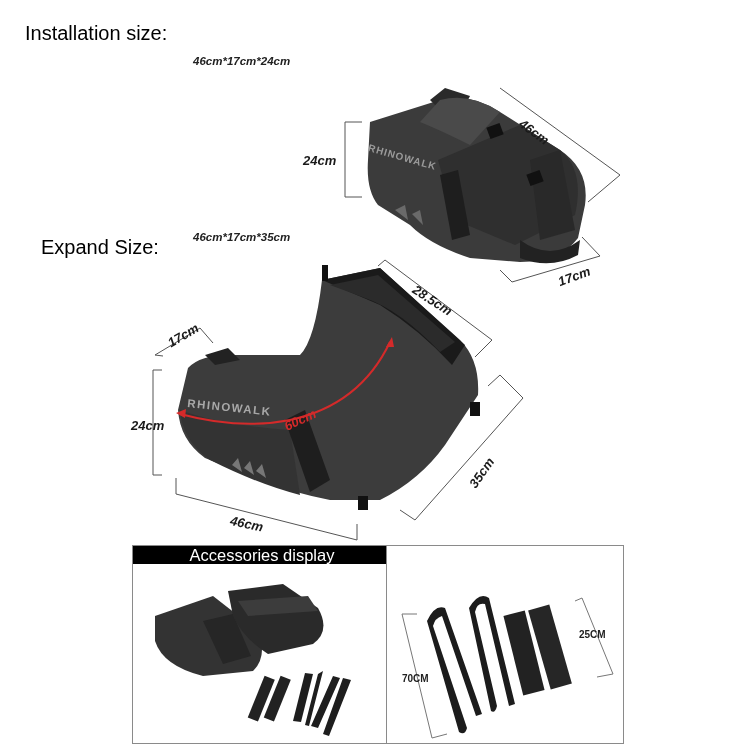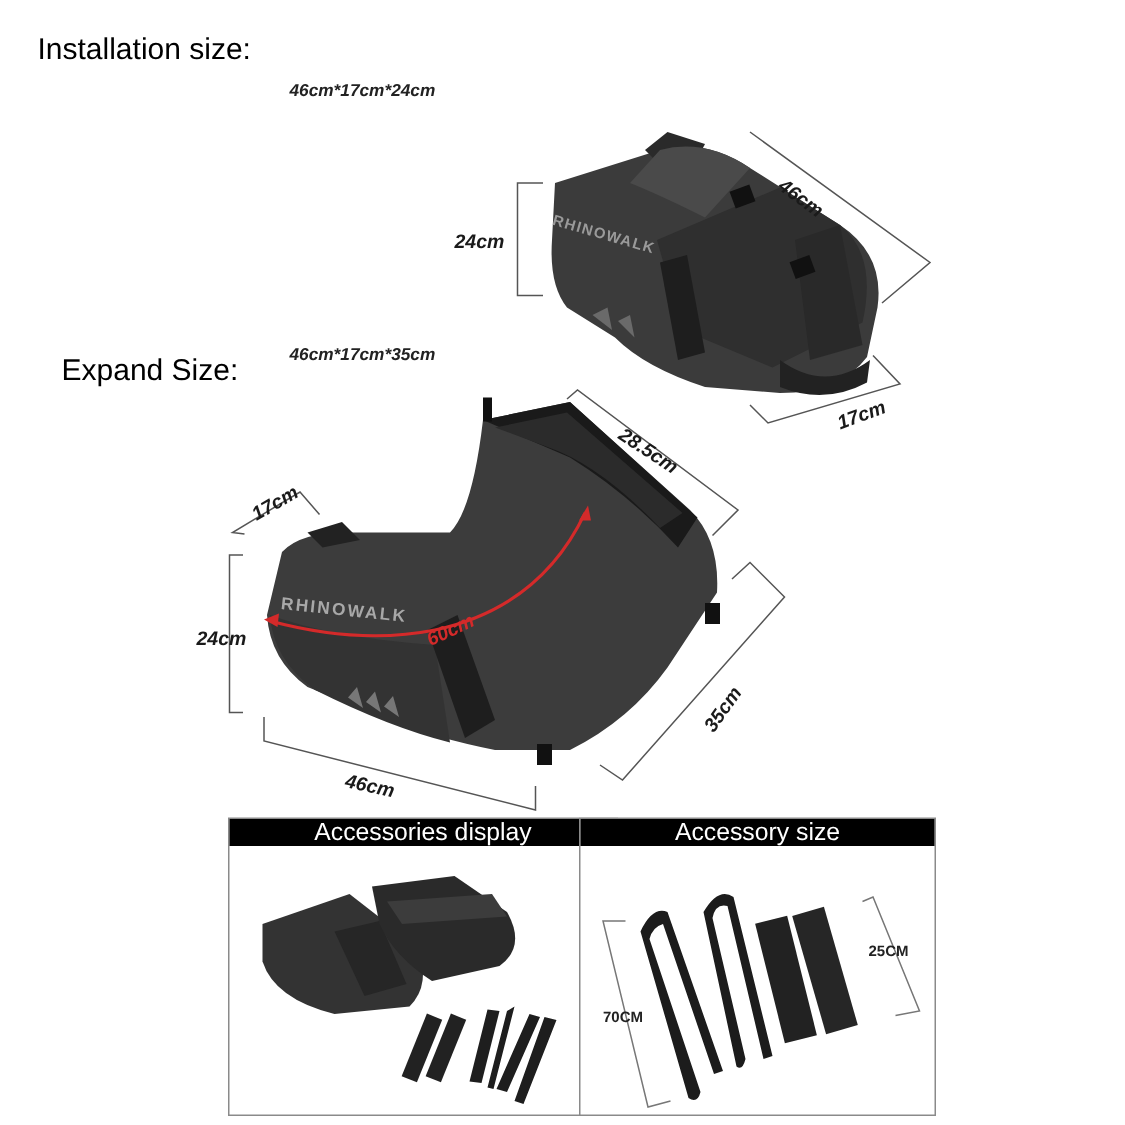--- a/index.html
+++ b/index.html
@@ -76,36 +76,35 @@
 <div class="abs label" style="left:525px;top:116px;transform:rotate(36deg);transform-origin:left top;">46cm</div>
 <div class="abs label" style="left:556px;top:275px;transform:rotate(-20deg);transform-origin:left top;">17cm</div>
 
 <div class="abs label" style="left:165px;top:337px;transform:rotate(-30deg);transform-origin:left top;">17cm</div>
 <div class="abs label" style="left:131px;top:418px;">24cm</div>
 <div class="abs label" style="left:232px;top:513px;transform:rotate(12deg);transform-origin:left top;">46cm</div>
 <div class="abs label" style="left:418px;top:282px;transform:rotate(33deg);transform-origin:left top;">28.5cm</div>
 <div class="abs label" style="left:466px;top:482px;transform:rotate(-55deg);transform-origin:left top;">35cm</div>
 <div class="abs label" style="left:282px;top:420px;color:#d42a2a;transform:rotate(-25deg);transform-origin:left top;">60cm</div>
 
-<div class="panel" style="left:132px;top:545px;width:260px;height:199px;margin-left:20px;">
+<div class="panel" style="left:132px;top:545px;width:260px;height:199px;">
   <div class="panel-head">Accessories display</div>
   <svg width="236" height="199" viewBox="0 0 236 199">
     <path d="M22 70 L80 50 L125 85 Q135 110 120 125 L70 130 Q30 120 22 95 Z" fill="#333"></path>
     <path d="M70 75 L100 68 L118 110 L90 118 Z" fill="#262626"></path>
     <path d="M95 45 L150 38 L185 62 Q198 85 180 98 L135 108 Q110 92 100 70 Z" fill="#2a2a2a"></path>
     <path d="M105 55 L175 50 L185 65 L115 70 Z" fill="#3c3c3c"></path>
     <rect x="123" y="130" width="11" height="45" fill="#222" transform="rotate(22 128 152)"></rect>
     <rect x="139" y="130" width="11" height="45" fill="#222" transform="rotate(22 144 152)"></rect>
     <path d="M160 175 L172 127 L180 128 L168 176 Z M185 128 L190 125 L176 180 L172 179 Z" fill="#1e1e1e"></path>
     <path d="M178 180 L200 130 L207 132 L185 182 Z M210 132 L218 134 L196 190 L190 188 Z" fill="#1e1e1e"></path>
   </svg>
 </div>
 
 <div class="panel" style="left:386px;top:545px;width:238px;height:199px;">
-  <div class="panel-head">Accessory size</div>
   <svg width="238" height="199" viewBox="0 0 238 199">
     <g stroke="#777" stroke-width="1" fill="none">
       <polyline points="30,68 15,68 45,192 60,188"></polyline>
       <polyline points="188,55 195,52 226,128 210,131"></polyline>
     </g>
     <path d="M40 75 Q48 58 58 62 L95 168 L89 170 L55 70 Q48 72 46 80 L80 182 Q78 190 72 186 Z" fill="#1c1c1c"></path>
     <path d="M82 62 Q92 45 102 52 L128 158 L122 160 L98 58 Q90 56 88 66 L110 160 Q108 168 104 165 Z" fill="#1c1c1c"></path>
     <rect x="126" y="66" width="22" height="82" fill="#222" transform="rotate(-14 137 107)"></rect>
     <rect x="152" y="60" width="22" height="82" fill="#262626" transform="rotate(-16 163 101)"></rect>
   </svg>

